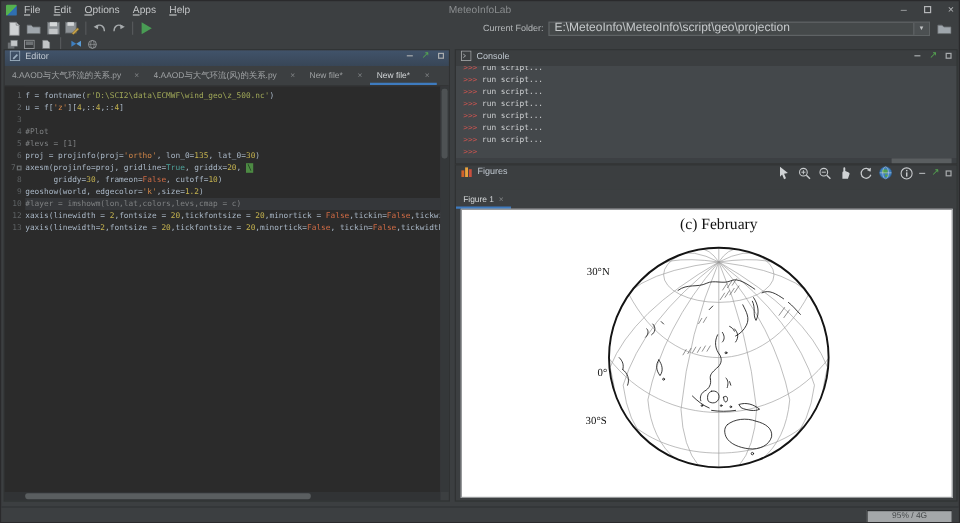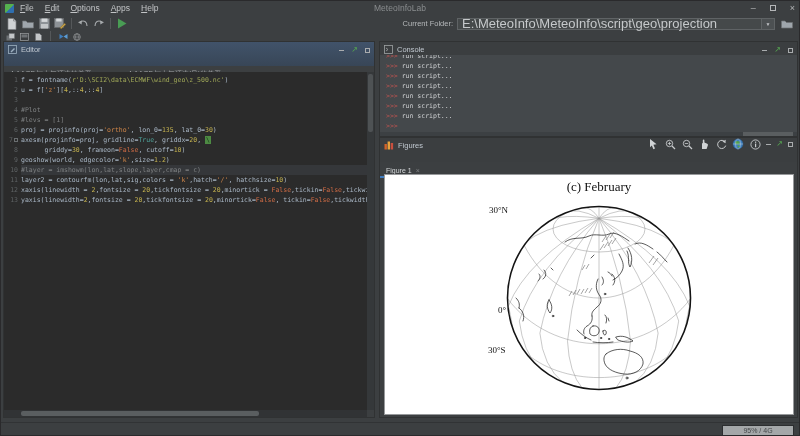--- a/index.html
+++ b/index.html
@@ -15,28 +15,28 @@
   .winctl{position:absolute;right:4px;top:0;height:14px;display:flex;align-items:center;gap:14px;}
   .winctl .wbtn{font-size:9px;color:#b4b6b8;line-height:14px;}
   .wbox{width:6px;height:6px;border:1px solid #b4b6b8;}
   
   .toolbar1{position:absolute;left:0;top:14px;right:0;height:17px;display:flex;align-items:center;padding:0 3px;}
   .tbtn{width:16px;height:15px;display:flex;align-items:center;justify-content:center;flex:none;border-radius:2px;}
   .tsep{width:1px;height:11px;background:#55585a;margin:0 3px;flex:none;}
   .folder-cluster{position:absolute;right:5px;top:2px;height:13px;display:flex;align-items:center;}
   .cf-label{font-size:7.5px;color:#b5b8ba;margin-right:4px;}
   .combo{width:318px;height:12px;background:#45494a;border:1px solid #5f6365;display:flex;align-items:center;}
-  .combo-text{flex:1;font-size:13px;color:#c6c9cb;padding:0 4px;white-space:nowrap;overflow:hidden;}
+  .combo-text{flex:1;font-size:10px;color:#c6c9cb;padding:0 4px;white-space:nowrap;overflow:hidden;}
   .combo-arrow{width:13px;height:100%;border-left:1px solid #5f6365;display:flex;align-items:center;justify-content:center;font-size:5px;color:#c0c3c5;background:#4c5052;}
   .browse-btn{margin-left:4px;width:15px;height:13px;display:flex;align-items:center;justify-content:center;}
   .toolbar2{position:absolute;left:0;top:31px;right:0;height:9px;display:flex;align-items:center;padding:0 4px;gap:4px;}
   .t2btn{width:10px;height:8px;display:flex;align-items:center;justify-content:center;}
   
   .panel{position:absolute;background:#3c3f41;border:1px solid #303233;}
-  .phead{height:13px;display:flex;align-items:flex-end;padding:12px 4px;font-size:7.5px;color:#c0c8d0;background:#3b3e40;}
+  .phead{height:13px;display:flex;align-items:flex-start;padding:0 4px;font-size:7.5px;color:#c0c8d0;background:#3b3e40;}
   .phead.active{background:linear-gradient(#41536a,#384657);}
   .phead .ptitle{margin-left:4px;}
   .pctl{margin-left:auto;display:flex;align-items:center;gap:7px;}
   .mini{width:5px;height:1px;background:#a9acae;}
   .float-arrow{color:#55a550;font-size:8px;line-height:8px;}
   .maxbox{width:5px;height:5px;border:1px solid #a9acae;}
   
   #editor-panel{left:2px;top:40px;width:372px;height:377px;}
   .tabbar{height:17px;background:#3c3f41;border-bottom:1px solid #323435;display:flex;align-items:stretch;overflow:hidden;}
   .tab{display:flex;align-items:center;padding:0 6px;font-size:7px;color:#9fa2a4;white-space:nowrap;overflow:hidden;flex:none;}
@@ -264,25 +264,21 @@
         <div class="crow">
           <span class="ln">8</span>
           <span class="lc"><span class="tk-d">      griddy=</span><span class="tk-n">30</span><span class="tk-d">, frameon=</span><span class="tk-f">False</span><span class="tk-d">, cutoff=</span><span class="tk-n">10</span><span class="tk-d">)</span></span>
         </div>
         <div class="crow">
           <span class="ln">9</span>
           <span class="lc"><span class="tk-d">geoshow(world, edgecolor=</span><span class="tk-s">'k'</span><span class="tk-d">,size=</span><span class="tk-n">1.2</span><span class="tk-d">)</span></span>
         </div>
         <div class="crow caret">
           <span class="ln">10</span>
-          <span class="lc"><span class="tk-c">#layer = imshowm(lon,lat,slope,layer,cmap = c)</span></span>
-        </div>
-        <div class="crow">
-          <span class="ln">11</span>
-          <span class="lc"><span class="tk-d">layer2 = contourfm(lon,lat,sig,colors = </span><span class="tk-s">'k'</span><span class="tk-d">,hatch=</span><span class="tk-s">'/'</span><span class="tk-d">, hatchsize=</span><span class="tk-n">10</span><span class="tk-d">)</span></span>
+          <span class="lc"><span class="tk-c">#layer = imshowm(lon,lat,colors,levs,cmap = c)</span></span>
         </div>
         <div class="crow">
           <span class="ln">12</span>
           <span class="lc"><span class="tk-d">xaxis(linewidth = </span><span class="tk-n">2</span><span class="tk-d">,fontsize = </span><span class="tk-n">20</span><span class="tk-d">,tickfontsize = </span><span class="tk-n">20</span><span class="tk-d">,minortick = </span><span class="tk-f">False</span><span class="tk-d">,tickin=</span><span class="tk-f">False</span><span class="tk-d">,tickwidth</span></span>
         </div>
         <div class="crow">
           <span class="ln">13</span>
           <span class="lc"><span class="tk-d">yaxis(linewidth=</span><span class="tk-n">2</span><span class="tk-d">,fontsize = </span><span class="tk-n">20</span><span class="tk-d">,tickfontsize = </span><span class="tk-n">20</span><span class="tk-d">,minortick=</span><span class="tk-f">False</span><span class="tk-d">, tickin=</span><span class="tk-f">False</span><span class="tk-d">,tickwidth =</span></span>
         </div>
       </div>
@@ -386,21 +382,21 @@
       </span>
     </div>
     <div class="figtabbar">
       <span class="tab active">
         <span>Figure 1</span>
         <span class="tclose">×</span>
       </span>
     </div>
     <div class="white-area">
       <div class="fig-title">(c) February</div>
-      <div class="lat-label" style="left:104px;top:30px;text-align:right;">30°N</div>
+      <div class="lat-label" style="left:104px;top:46px;text-align:right;">30°N</div>
       <div class="lat-label" style="left:113px;top:130px;">0°</div>
       <div class="lat-label" style="left:103px;top:170px;">30°S</div>
       <svg id="globe" width="200" height="200" viewBox="-100 -100 200 200">
         <defs>
             <clipPath id="disk">
               <circle cx="0" cy="0" r="91.3"></circle>
             </clipPath>
           </defs>
         <g clip-path="url(#disk)">
 

